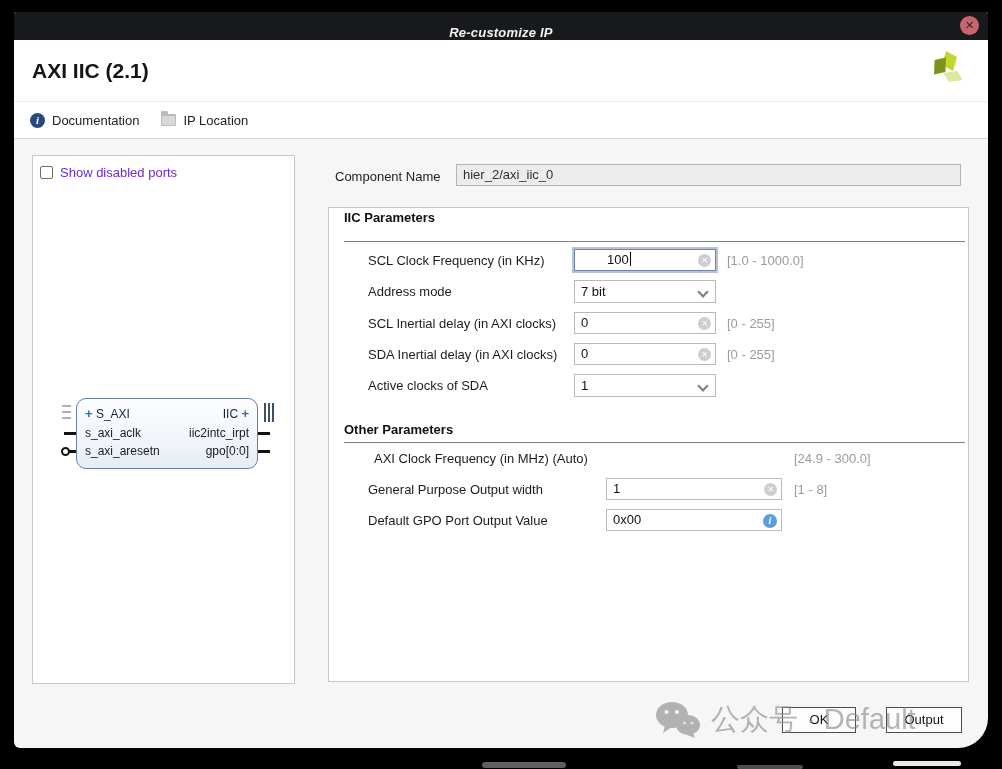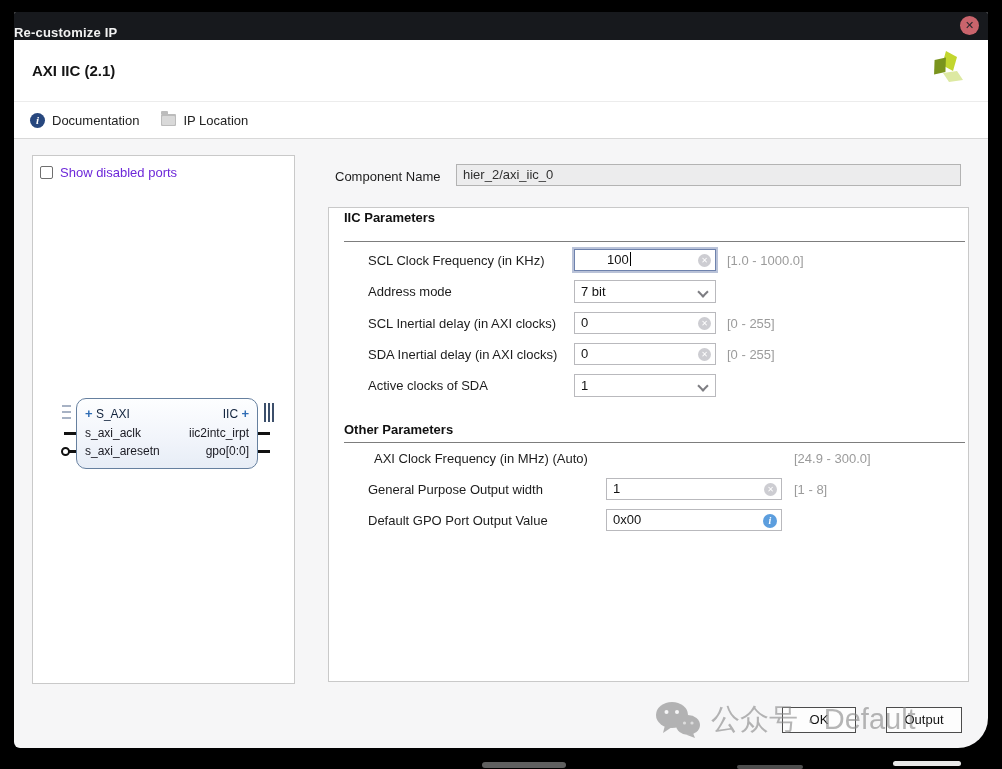--- a/index.html
+++ b/index.html
@@ -14,34 +14,34 @@
   .dialog {
     position:absolute; left:14px; top:12px; width:974px; height:736px;
     background:#f6f6f7;
     border-radius:2px 2px 30px 6px;
     overflow:hidden;
   }
 
   
   .titlebar {
     position:absolute; left:0; top:0; width:100%; height:40px;
-    background:#17191d; display:flex; align-items:center; 
+    background:#17191d; display:flex; align-items:center; justify-content:center;font-style:italic;
   }
   .titlebar-text { color:#f2f2f2; font-size:13px; font-weight:bold; letter-spacing:.2px; }
   .close-btn {
     position:absolute; right:9px; top:4px; width:19px; height:19px;
     background:#c9646c; border-radius:50%;
     display:flex; align-items:center; justify-content:center;
     color:#26262b; font-size:11px; font-weight:bold; cursor:pointer;
   }
 
   
   .header { position:absolute; left:0; top:28px; width:100%; height:61px; background:#fff; }
   .app-title { position:absolute; left:18px; top:0; height:61px; line-height:61px;
-    font-size:15px; font-weight:bold; color:#141414; }
+    font-size:21px; font-weight:bold; color:#141414; }
   .logo { position:absolute; right:18px; top:9px; width:44px; height:44px; }
 
   
   .toolbar {
     position:absolute; left:0; top:89px; width:100%; height:38px; background:#fff;
     border-top:1px solid #ececec; border-bottom:1px solid #d8d8d8;
     display:flex; align-items:center; padding-left:16px; gap:8px;
   }
   .toolbar-item { display:flex; align-items:center; gap:7px; cursor:pointer; }
   .toolbar-item + .toolbar-item { margin-left:14px; }

